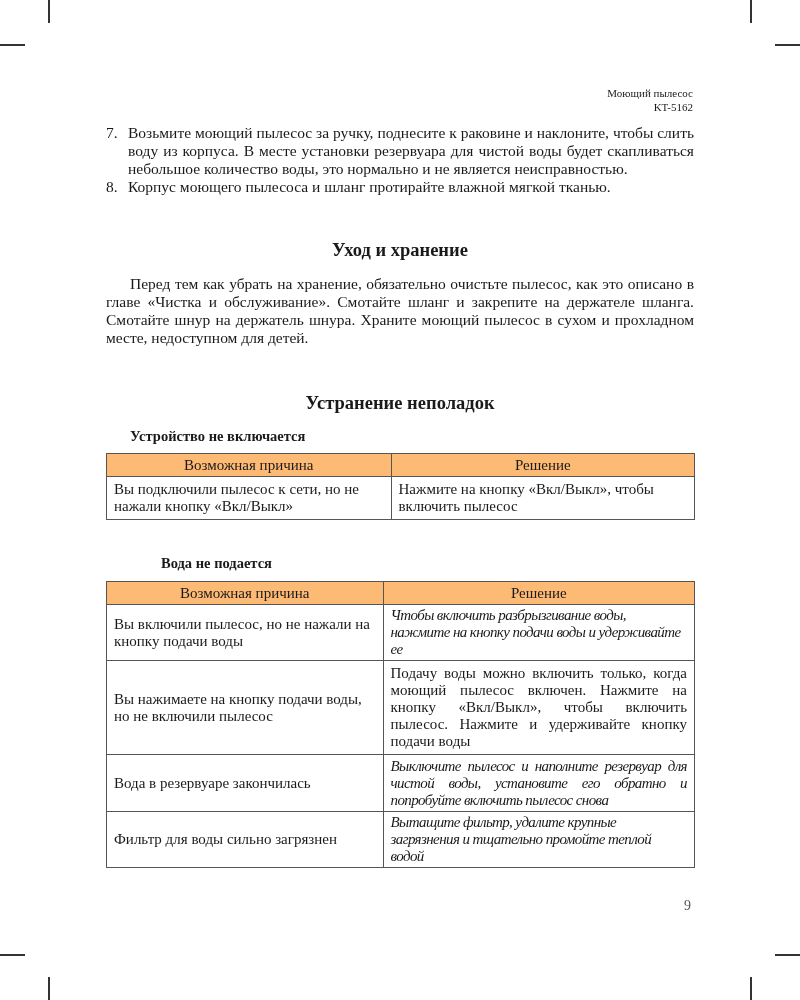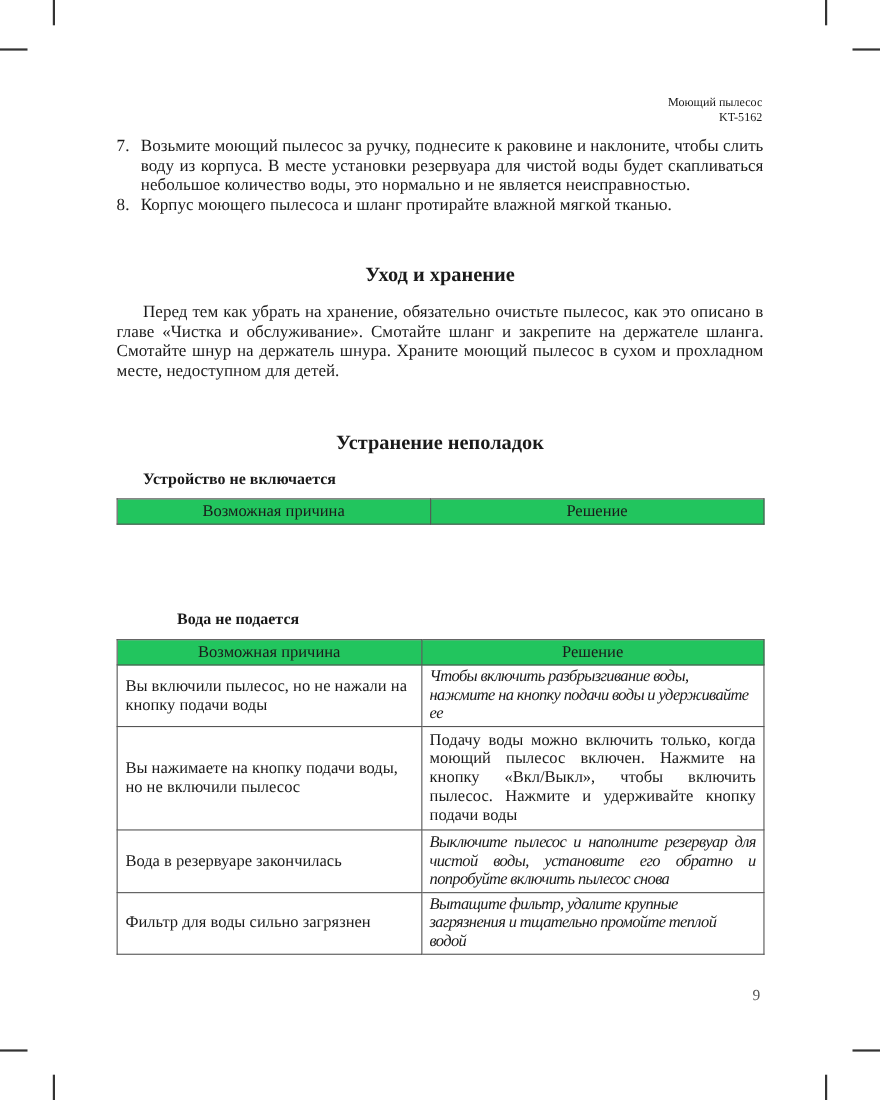--- a/index.html
+++ b/index.html
@@ -10,21 +10,21 @@
   .header .t1 { font-weight: normal; }
   .list { position: absolute; left: 106px; top: 124px; width: 588px; font-size: 15.5px; line-height: 18px; }
   .li { display: flex; text-align: justify; }
   .li .num { width: 22px; flex: none; }
   .li .txt { flex: 1; }
   h2 { position: absolute; left: 106px; width: 588px; margin: 0; text-align: center; font-size: 18.5px; font-weight: bold; }
   .para { position: absolute; left: 106px; top: 275px; width: 588px; font-size: 15.5px; line-height: 18px; text-align: justify; text-indent: 24px; margin: 0; }
   h3 { position: absolute; left: 130px; margin: 0; font-size: 14.5px; font-weight: bold; }
   table { position: absolute; left: 106px; width: 589px; border-collapse: collapse; font-size: 15px; line-height: 17px; }
   th, td { border: 1.5px solid #555; padding: 2px 7px; vertical-align: middle; }
-  th { background: #22c55e; font-weight: normal; text-align: center; height: 18px; }
+  th { background: #fdba74; font-weight: normal; text-align: center; height: 18px; }
   td { text-align: left; }
   td.j { text-align: justify; }
   td.cond { letter-spacing: -0.6px; font-style: italic; }
   .pagenum { position: absolute; left: 684px; top: 898px; font-size: 14px; color: #555; }
 </style>
 </head>
 <body>
 
 <div class="crop" style="left:48px;top:0;width:2px;height:23px;"></div>
 <div class="crop" style="left:0;top:44px;width:25px;height:2px;"></div>
@@ -60,20 +60,24 @@
 <table style="top:453px;">
   <colgroup>
       <col style="width:285px">
       <col style="width:304px">
     </colgroup>
   <tbody>
       <tr>
     <th>Возможная причина</th>
     <th>Решение</th>
   </tr>
+  <tr style="height:43px;">
+    <td>Вы подключили пылесос к сети, но не нажали кнопку «Вкл/Выкл»</td>
+    <td>Нажмите на кнопку «Вкл/Выкл», чтобы включить пылесос</td>
+  </tr>
 </tbody>
   </table>
 
 <h3 style="top:555px;margin-left:31px;">Вода не подается</h3>
 <table style="top:581px;">
   <colgroup>
       <col style="width:277px">
       <col style="width:312px">
     </colgroup>
   <tbody>

